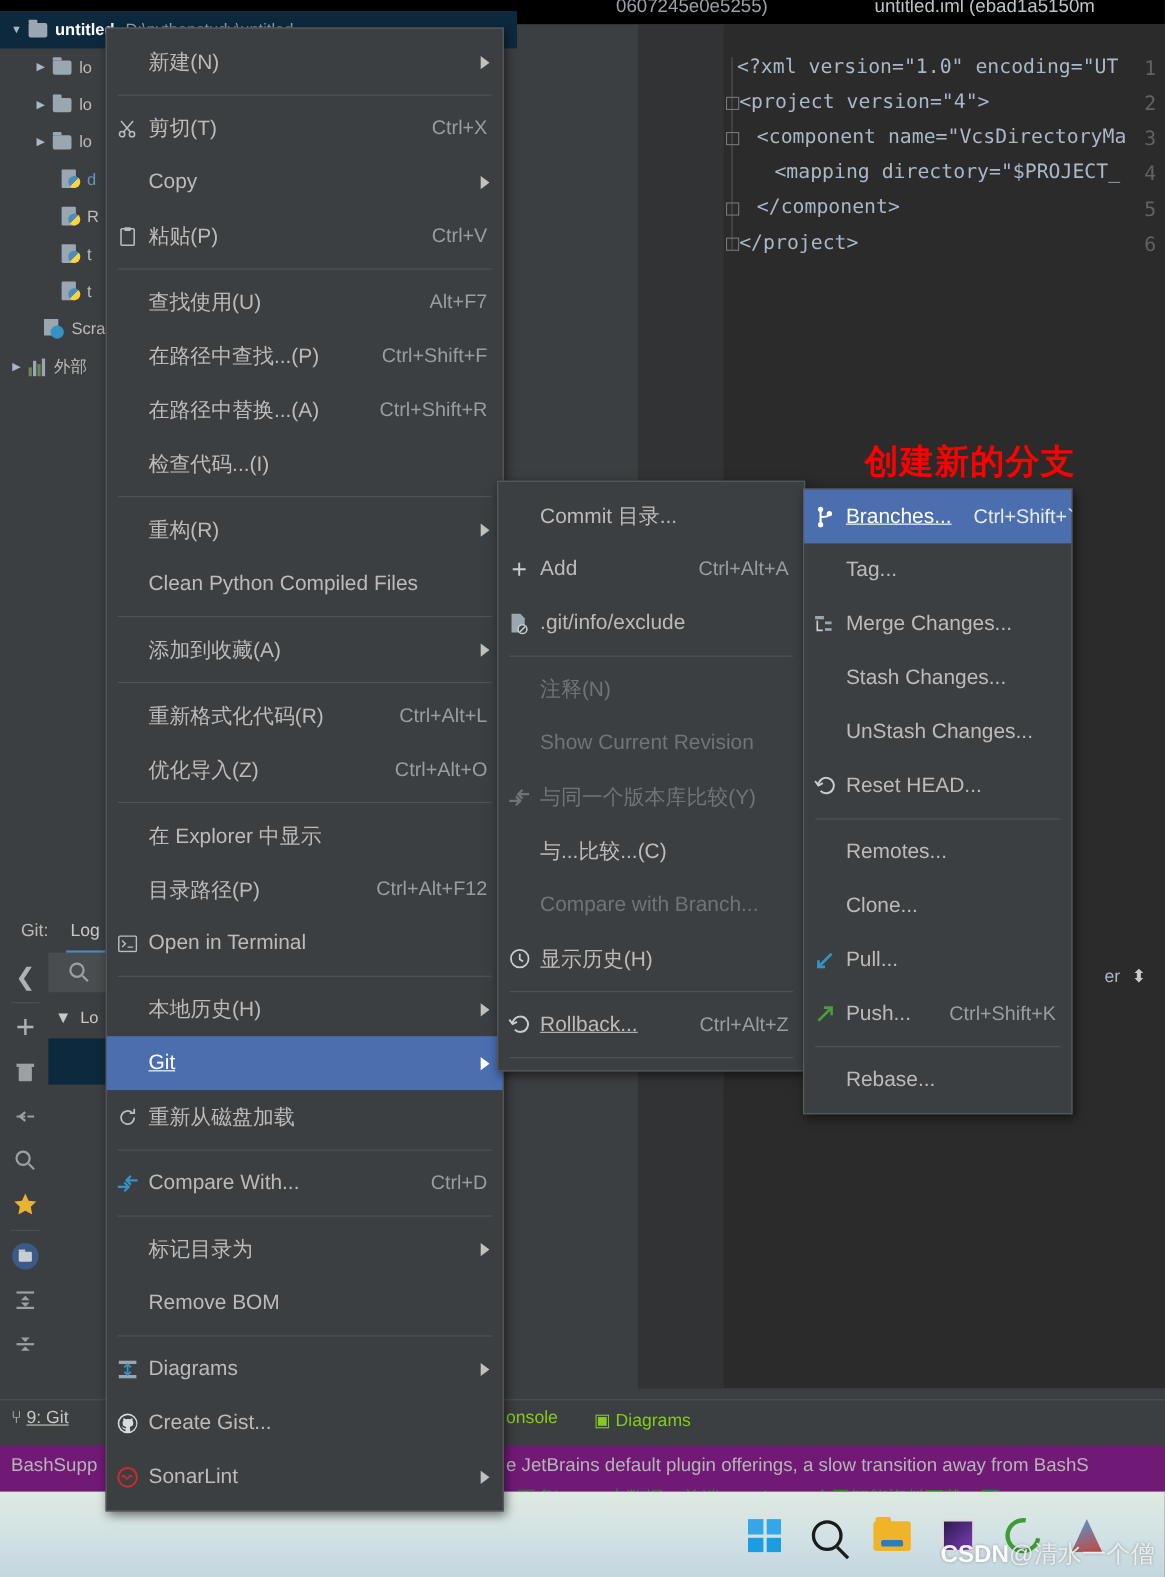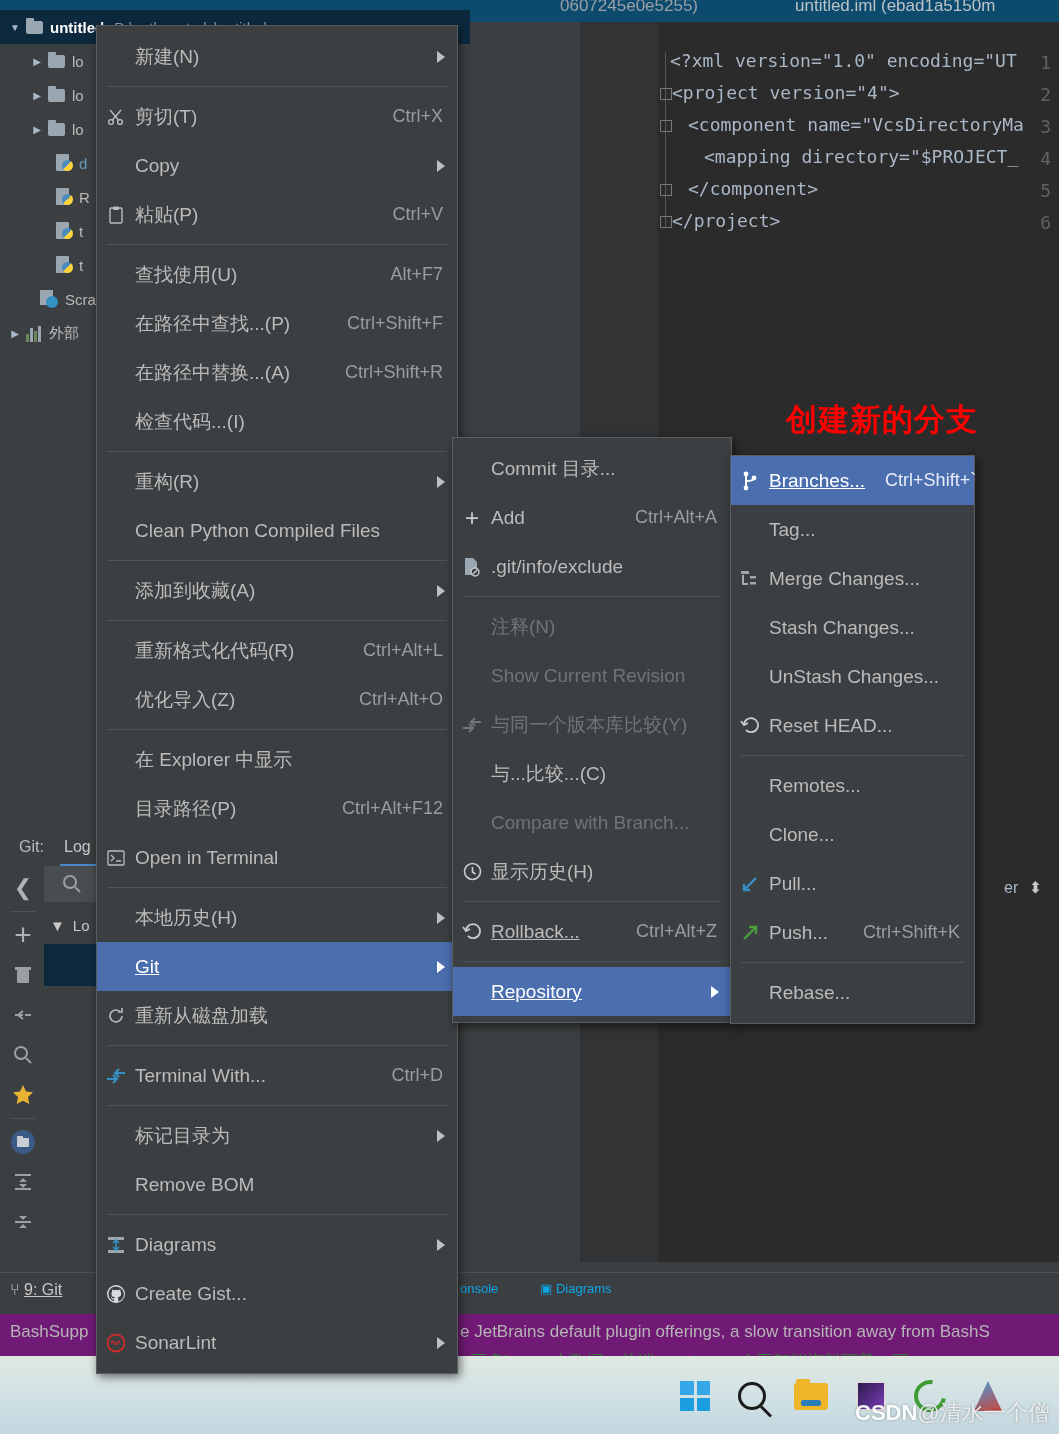--- a/index.html
+++ b/index.html
@@ -9,21 +9,21 @@
     font-family: "Liberation Sans", sans-serif;
     overflow: hidden;
   }
   #root { position: relative; width: 1059px; height: 1434px; }
 
   
   .ide-bg { position:absolute; inset:0; background:#3c3f41; }
 
   .titlebar {
     position:absolute; left:0; top:0; width:1059px; height:22px;
-    background:#0c4a6e; color:#9aa0a6; font-size:17px; overflow:hidden;
+    background:#000000; color:#9aa0a6; font-size:17px; overflow:hidden;
     white-space:nowrap;
   }
   .titlebar .t-left { position:absolute; left:560px; top:-4px; color:#9aa0a6; }
   .titlebar .t-tab  { position:absolute; left:795px; top:-4px; color:#bdc3c7; }
 
   
   .tree {
     position:absolute; left:0; top:10px; width:470px; height:420px;
     background:#3c3f41; font-size:15px; color:#bbbbbb; overflow:hidden;
   }
@@ -73,21 +73,21 @@
   .vtool { position:absolute; left:4px; top:32px; width:38px; bottom:0; }
   .vtool .ic { width:38px; height:40px; display:flex; align-items:center; justify-content:center; color:#aeb2b6; }
   .vtool .divider{height:1px;background:#4e5254;margin:3px 6px;}
   .searchbar{position:absolute;left:44px;top:30px;width:56px;height:36px;background:#4a4d4f;display:flex;align-items:center;justify-content:center;}
   .logrow{position:absolute;left:44px;top:70px;width:120px;height:38px;background:#3c3f41;display:flex;align-items:center;color:#c8c8c8;font-size:15px;}
   .logsel{position:absolute;left:44px;top:108px;width:120px;height:42px;background:#0d293e;}
   .rightchip{position:absolute;left:1004px;top:878px;color:#a9b7c6;font-size:16px;}
 
   .statusrow{position:absolute;left:0;top:1272px;width:1059px;height:42px;background:#3c3f41;border-top:1px solid #4e5254;}
   .statusrow .gitbtn{position:absolute;left:10px;top:8px;color:#c8c8c8;font-size:16px;}
-  .statusrow .item{position:absolute;color:#0ea5e9;font-size:13px;top:8px;}
+  .statusrow .item{position:absolute;color:#84cc16;font-size:16px;top:8px;}
   .notice{position:absolute;left:0;top:1314px;width:1059px;height:42px;background:#701a75;color:#b5b5b5;font-size:17px;}
   .notice span{position:absolute;top:8px;}
 
   
   .desktop{position:absolute;left:0;top:1356px;width:1059px;height:78px;
     background:linear-gradient(180deg,#dfe9e2 0%,#cfe0e4 60%,#c3d6de 100%);}
   .greenrow{position:absolute;left:0;top:1350px;width:1059px;height:20px;overflow:hidden;
     color:#2f7d32;font-size:17px;white-space:nowrap;}
   .tb-icons{position:absolute;left:680px;top:1380px;display:flex;gap:28px;align-items:center;}
   .winlogo{width:30px;height:30px;display:grid;grid-template-columns:1fr 1fr;grid-template-rows:1fr 1fr;gap:3px;}
@@ -107,21 +107,21 @@
   .csdn .wm{color:#eeeeee;font-weight:400;}
 
   
   .menu {
     position:absolute; background:#3c3f41; border:1px solid #5b5e60;
     box-shadow:2px 3px 9px rgba(0,0,0,.55); color:#bbbbbb;
     font-size:19px; padding:6px 0;
   }
   .menu.m1 { left:96px; top:25px; width:362px; }
   .menu.m2 { left:452px; top:437px; width:280px; }
-  .menu.m3 { left:730px; top:455px; width:245px; }
+  .menu.m3 { left:730px; top:444px; width:245px; }
 
   .mi {
     position:relative; height:49px; display:flex; align-items:center;
     padding:0 14px 0 38px; white-space:nowrap; cursor:default;
   }
   .mi .ico { position:absolute; left:8px; top:50%; transform:translateY(-50%);
              width:22px; height:22px; display:flex; align-items:center; justify-content:center; }
   .mi .lbl { flex:1; }
   .mi .acc { color:#999da1; font-size:18px; padding-left:20px; }
   .mi .arrow { position:absolute; right:12px; top:50%; transform:translateY(-50%);
@@ -462,21 +462,21 @@
     </div>
     <div class="sep"></div>
 
     <div class="mi">
       <span class="ico">
         <svg width="20" height="16" viewBox="0 0 20 16">
             <path d="M1 11h9M7 7l4 4-4 4" stroke="#3592c4" stroke-width="2" fill="none"></path>
             <path d="M19 5h-9M13 1L9 5l4 4" stroke="#3592c4" stroke-width="2" fill="none"></path>
           </svg>
       </span>
-      <span class="lbl">Terminal With...</span>
+      <span class="lbl">Compare With...</span>
       <span class="acc">Ctrl+D</span>
     </div>
     <div class="sep"></div>
 
     <div class="mi">
       <span class="lbl">标记目录为</span>
       <span class="arrow"></span>
     </div>
     <div class="mi">
       <span class="lbl">Remove BOM</span>
@@ -573,24 +573,20 @@
         <svg width="20" height="18" viewBox="0 0 20 18">
             <path d="M4 8a7 7 0 1 1 2 5" stroke="#c9cdd1" stroke-width="1.8" fill="none"></path>
             <path d="M1 4l3 4 4-2" stroke="#c9cdd1" stroke-width="1.8" fill="none"></path>
           </svg>
       </span>
       <span class="lbl u">Rollback...</span>
       <span class="acc">Ctrl+Alt+Z</span>
     </div>
     <div class="sep"></div>
 
-    <div class="mi sel">
-      <span class="lbl u">Repository</span>
-      <span class="arrow"></span>
-    </div>
   </div>
 
   <div class="menu m3" style="padding-top:0;">
     <div class="mi sel">
       <span class="ico">
         <svg width="18" height="20" viewBox="0 0 18 20">
             <path d="M5 3v14" stroke="#ffffff" stroke-width="2"></path>
             <circle cx="5" cy="3" r="2.4" fill="#ffffff"></circle>
             <circle cx="5" cy="17" r="2.4" fill="#ffffff"></circle>
             <circle cx="13" cy="7" r="2.4" fill="#ffffff"></circle>

